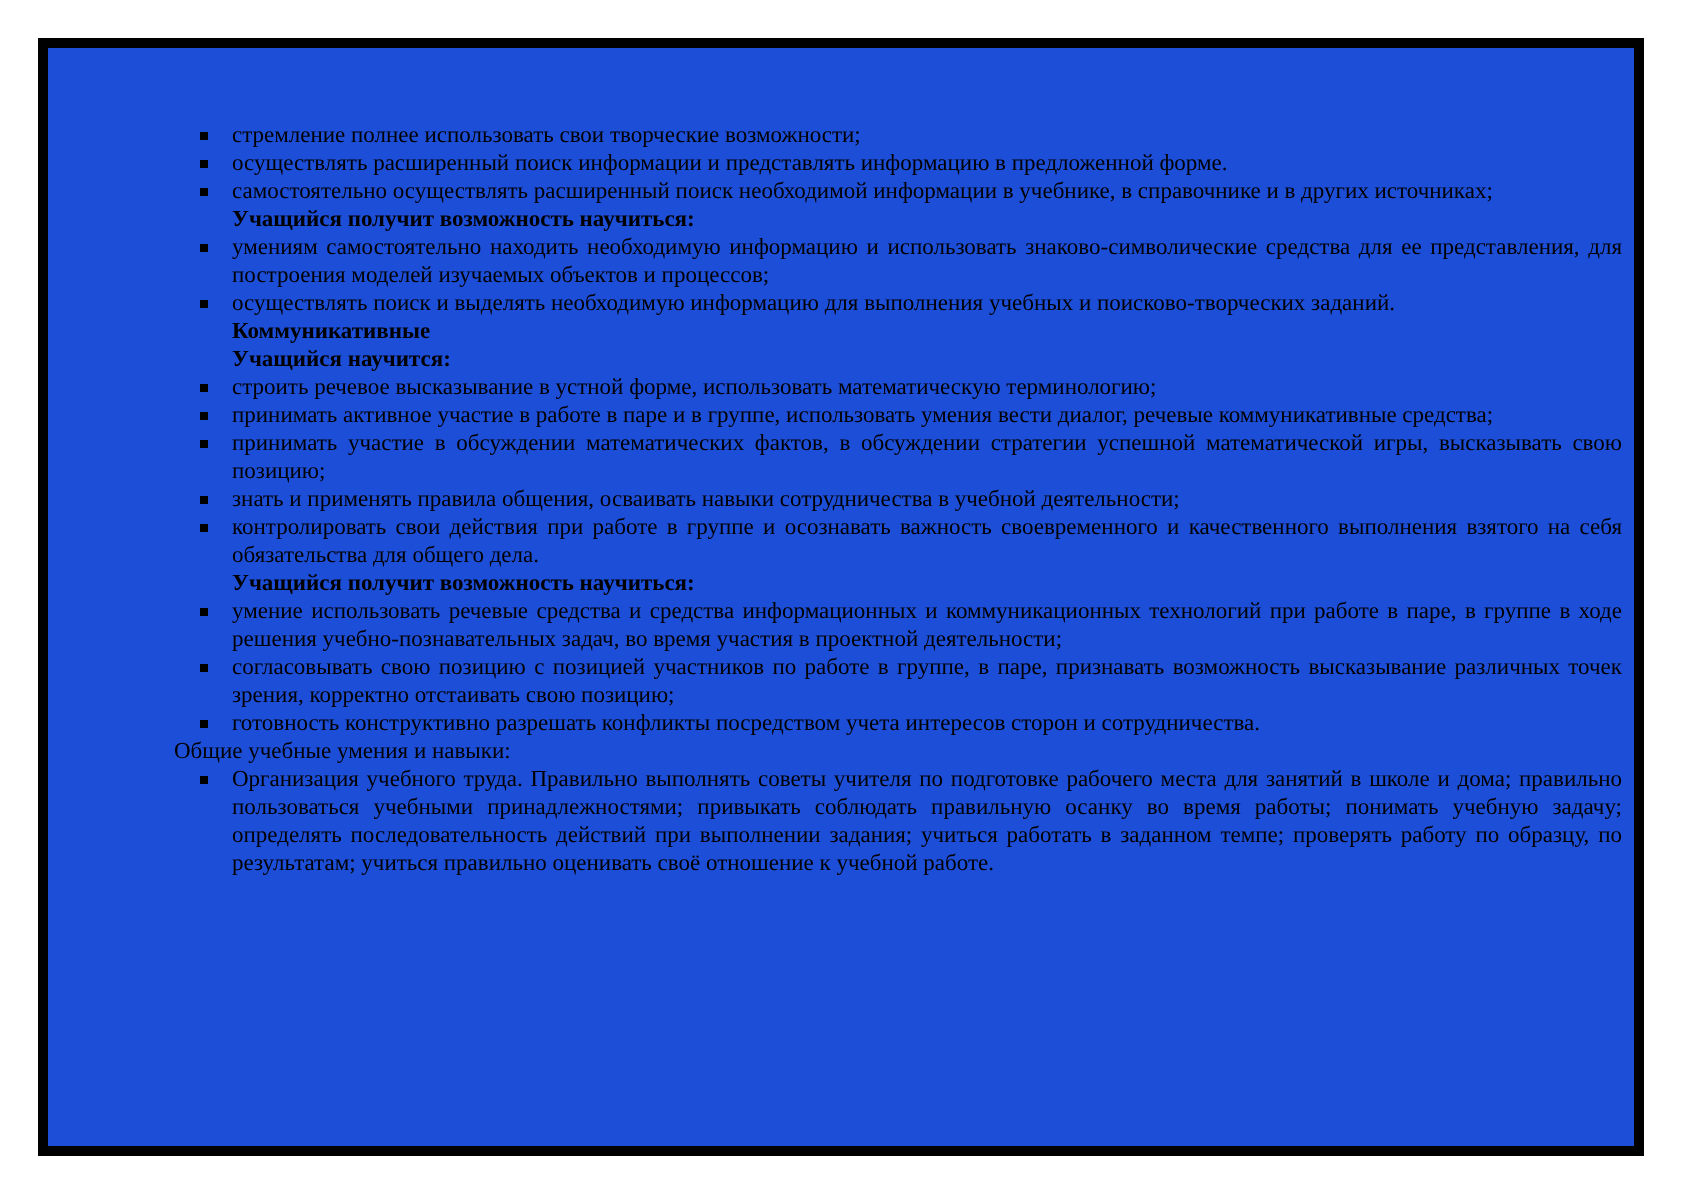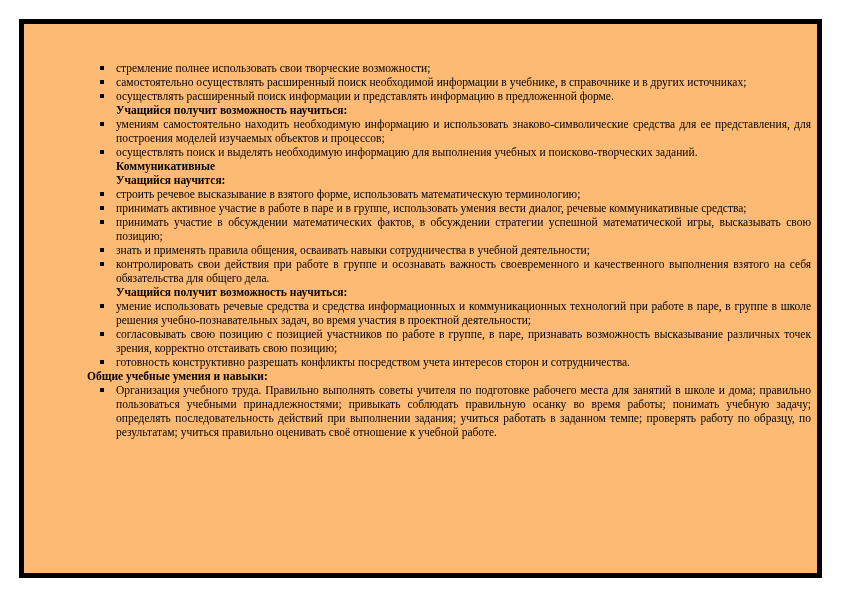--- a/index.html
+++ b/index.html
@@ -18,21 +18,21 @@
     background: #ffffff;
   }
   .frame {
     position: absolute;
     left: 19px;
     top: 19px;
     width: 803px;
     height: 559px;
     box-sizing: border-box;
     border: 5px solid #000000;
-    background: #fdba74;
+    background: #1d4ed8;
   }
   .content {
     position: absolute;
     left: 63px;
     top: 37px;
     width: 724px;
     color: #000000;
     font-size: 11.5px;
     line-height: 14px;
     text-align: justify;
@@ -49,45 +49,45 @@
     height: 4px;
     background: #000000;
     display: inline-block;
   }
   .h-ind {
     font-weight: bold;
     margin-left: 29px;
     text-align: left;
   }
   .h-mar {
-    font-weight: bold;
+    font-weight: normal;
     text-align: left;
   }
 </style>
 </head>
 <body>
 
 <div class="page" style="background: rgb(255, 255, 255);">
   <div class="frame" style="border-color: rgb(0, 0, 0);">
     <div class="content" style="color: rgb(0, 0, 0);">
         <div class="li"><span class="bullet"></span><span>стремление полнее использовать свои творческие возможности;</span></div>
+        <div class="li"><span class="bullet"></span><span>осуществлять расширенный поиск информации и представлять информацию в предложенной форме.</span></div>
         <div class="li"><span class="bullet"></span><span>самостоятельно осуществлять расширенный поиск  необходимой информации в учебнике, в справочнике и в других источниках;</span></div>
-        <div class="li"><span class="bullet"></span><span>осуществлять расширенный поиск информации и представлять информацию в предложенной форме.</span></div>
         <div class="h-ind">Учащийся получит возможность научиться:</div>
         <div class="li"><span class="bullet"></span><span>умениям самостоятельно находить необходимую информацию и использовать знаково-символические средства для ее представления, для построения моделей изучаемых объектов и процессов;</span></div>
         <div class="li"><span class="bullet"></span><span>осуществлять поиск и выделять необходимую информацию для выполнения учебных и поисково-творческих заданий.</span></div>
         <div class="h-ind">Коммуникативные</div>
         <div class="h-ind">Учащийся научится:</div>
-        <div class="li"><span class="bullet"></span><span>строить речевое высказывание в взятого форме, использовать математическую терминологию;</span></div>
+        <div class="li"><span class="bullet"></span><span>строить речевое высказывание в устной форме, использовать математическую терминологию;</span></div>
         <div class="li"><span class="bullet"></span><span>принимать активное участие в работе в паре и в группе, использовать умения вести диалог, речевые коммуникативные средства;</span></div>
         <div class="li"><span class="bullet"></span><span>принимать участие в обсуждении математических фактов, в обсуждении стратегии успешной математической игры, высказывать свою позицию;</span></div>
         <div class="li"><span class="bullet"></span><span>знать и применять правила общения, осваивать навыки сотрудничества в учебной деятельности;</span></div>
         <div class="li"><span class="bullet"></span><span>контролировать свои действия при работе в группе и осознавать важность своевременного и качественного выполнения взятого на себя обязательства для общего дела.</span></div>
         <div class="h-ind">Учащийся получит возможность научиться:</div>
-        <div class="li"><span class="bullet"></span><span>умение  использовать речевые средства и средства информационных и коммуникационных технологий при работе в паре, в группе в школе решения учебно-познавательных задач, во время участия в проектной деятельности;</span></div>
+        <div class="li"><span class="bullet"></span><span>умение  использовать речевые средства и средства информационных и коммуникационных технологий при работе в паре, в группе в ходе решения учебно-познавательных задач, во время участия в проектной деятельности;</span></div>
         <div class="li"><span class="bullet"></span><span>согласовывать свою позицию с позицией участников по работе в группе, в паре, признавать возможность высказывание различных точек зрения, корректно отстаивать свою позицию;</span></div>
         <div class="li"><span class="bullet"></span></div>
         <div class="li"><span class="bullet"></span><span>готовность конструктивно разрешать конфликты посредством учета интересов сторон и сотрудничества.</span></div>
         <div class="h-mar">Общие учебные умения и навыки:</div>
         <div class="li"><span class="bullet"></span><span>Организация учебного труда.  Правильно выполнять советы учителя по подготовке рабочего места для занятий в школе и дома; правильно пользоваться учебными принадлежностями; привыкать соблюдать правильную осанку во время работы; понимать учебную задачу; определять последовательность действий при выполнении задания; учиться работать в заданном темпе; проверять работу по образцу, по результатам; учиться правильно оценивать своё отношение к учебной работе.</span></div>
       </div>
   </div>
 </div>
 
 </body></html>

